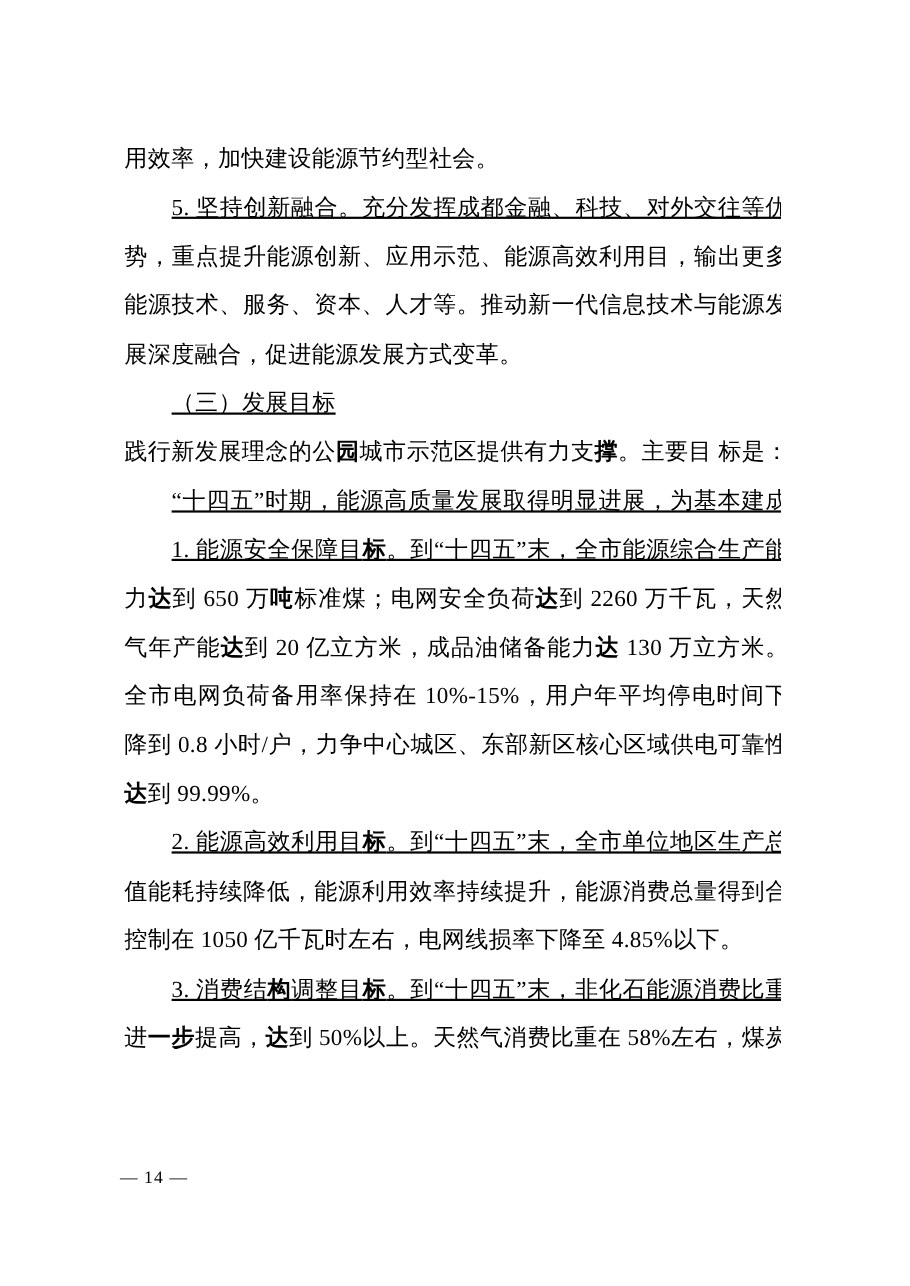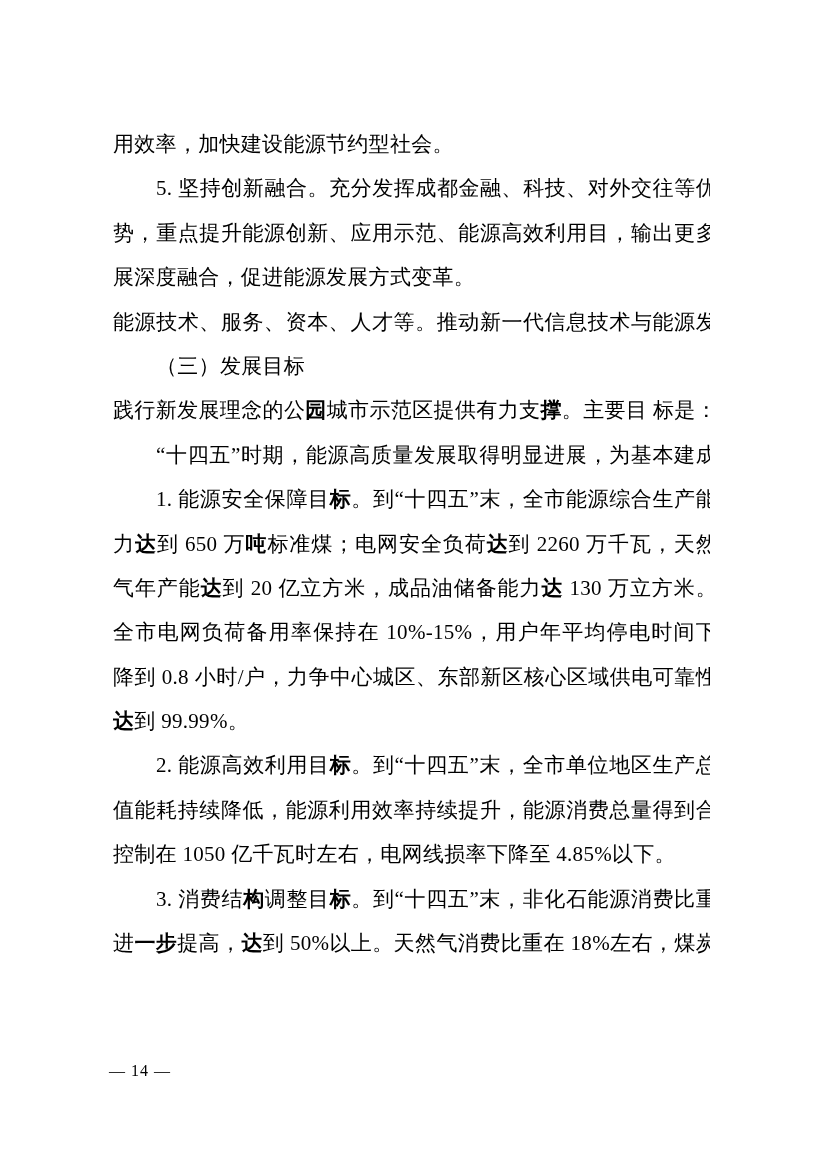--- a/index.html
+++ b/index.html
@@ -30,20 +30,21 @@
     white-space: pre-wrap;
     text-align: left;
     letter-spacing: 0.3px;
   }
   .line.justify {
     text-align: justify;
     text-align-last: justify;
   }
   .line.indent {
     text-indent: 43px;
+    text-decoration: underline;
   }
   .bold {
     font-weight: bold;
   }
   .footer {
     position: absolute;
     left: 109px;
     top: 1056px;
     font-size: 16px;
     line-height: 30px;
@@ -51,33 +52,33 @@
   }
 </style>
 </head>
 <body>
 
 <div class="page">
   <div class="text-block" id="text-block">
       <div class="line"><span class="">用效率，加快建设能源节约型社会。</span></div>
       <div class="line indent justify"><span class="">5. 坚持创新融合。充分发挥成都金融、科技、对外交往等优</span></div>
       <div class="line justify"><span class="">势，重点提升能源创新、应用示范、能源高效利用目，输出更多</span></div>
+      <div class="line justify"><span class="">能源技术、服务、资本、人才等。推动新一代信息技术与能源发</span></div>
       <div class="line"><span class="">展深度融合，促进能源发展方式变革。</span></div>
-      <div class="line justify"><span class="">能源技术、服务、资本、人才等。推动新一代信息技术与能源发</span></div>
       <div class="line indent"><span class="">（三）发展目标</span></div>
       <div class="line justify"><span class="">践行新发展理念的公</span><span class="bold">园</span><span class="">城市示范区提供有力支</span><span class="bold">撑</span><span class="">。主要目 标是：</span></div>
       <div class="line indent justify"><span class="">“十四五”时期，能源高质量发展取得明显进展，为基本建成</span></div>
       <div class="line indent justify"><span class="">1. 能源安全保障目</span><span class="bold">标</span><span class="">。到“十四五”末，全市能源综合生产能</span></div>
       <div class="line justify"><span class="">力</span><span class="bold">达</span><span class="">到 650 万</span><span class="bold">吨</span><span class="">标准煤；电网安全负荷</span><span class="bold">达</span><span class="">到 2260 万千瓦，天然</span></div>
       <div class="line justify"><span class="">气年产能</span><span class="bold">达</span><span class="">到 20 亿立方米，成品油储备能力</span><span class="bold">达</span><span class=""> 130 万立方米。</span></div>
       <div class="line justify"><span class="">全市电网负荷备用率保持在 10%-15%，用户年平均停电时间下</span></div>
       <div class="line justify"><span class="">降到 0.8 小时/户，力争中心城区、东部新区核心区域供电可靠性</span></div>
       <div class="line"><span class="bold">达</span><span class="">到 99.99%。</span></div>
       <div class="line indent justify"><span class="">2. 能源高效利用目</span><span class="bold">标</span><span class="">。到“十四五”末，全市单位地区生产总</span></div>
       <div class="line justify"><span class="">值能耗持续降低，能源利用效率持续提升，能源消费总量得到合</span></div>
       <div class="line"><span class="">控制在 1050 亿千瓦时左右，电网线损率下降至 4.85%以下。</span></div>
       <div class="line indent justify"><span class="">3. 消费结</span><span class="bold">构</span><span class="">调整目</span><span class="bold">标</span><span class="">。到“十四五”末，非化石能源消费比重</span></div>
-      <div class="line justify"><span class="">进</span><span class="bold">一步</span><span class="">提高，</span><span class="bold">达</span><span class="">到 50%以上。天然气消费比重在 18%左右，煤炭</span></div>
+      <div class="line justify"><span class="">进</span><span class="bold">一步</span><span class="">提高，</span><span class="bold">达</span><span class="">到 50%以上。天然气消费比重在 58%左右，煤炭</span></div>
     </div>
   <div class="footer">
     <span>— 14 —</span>
   </div>
 </div>
 
 </body></html>

